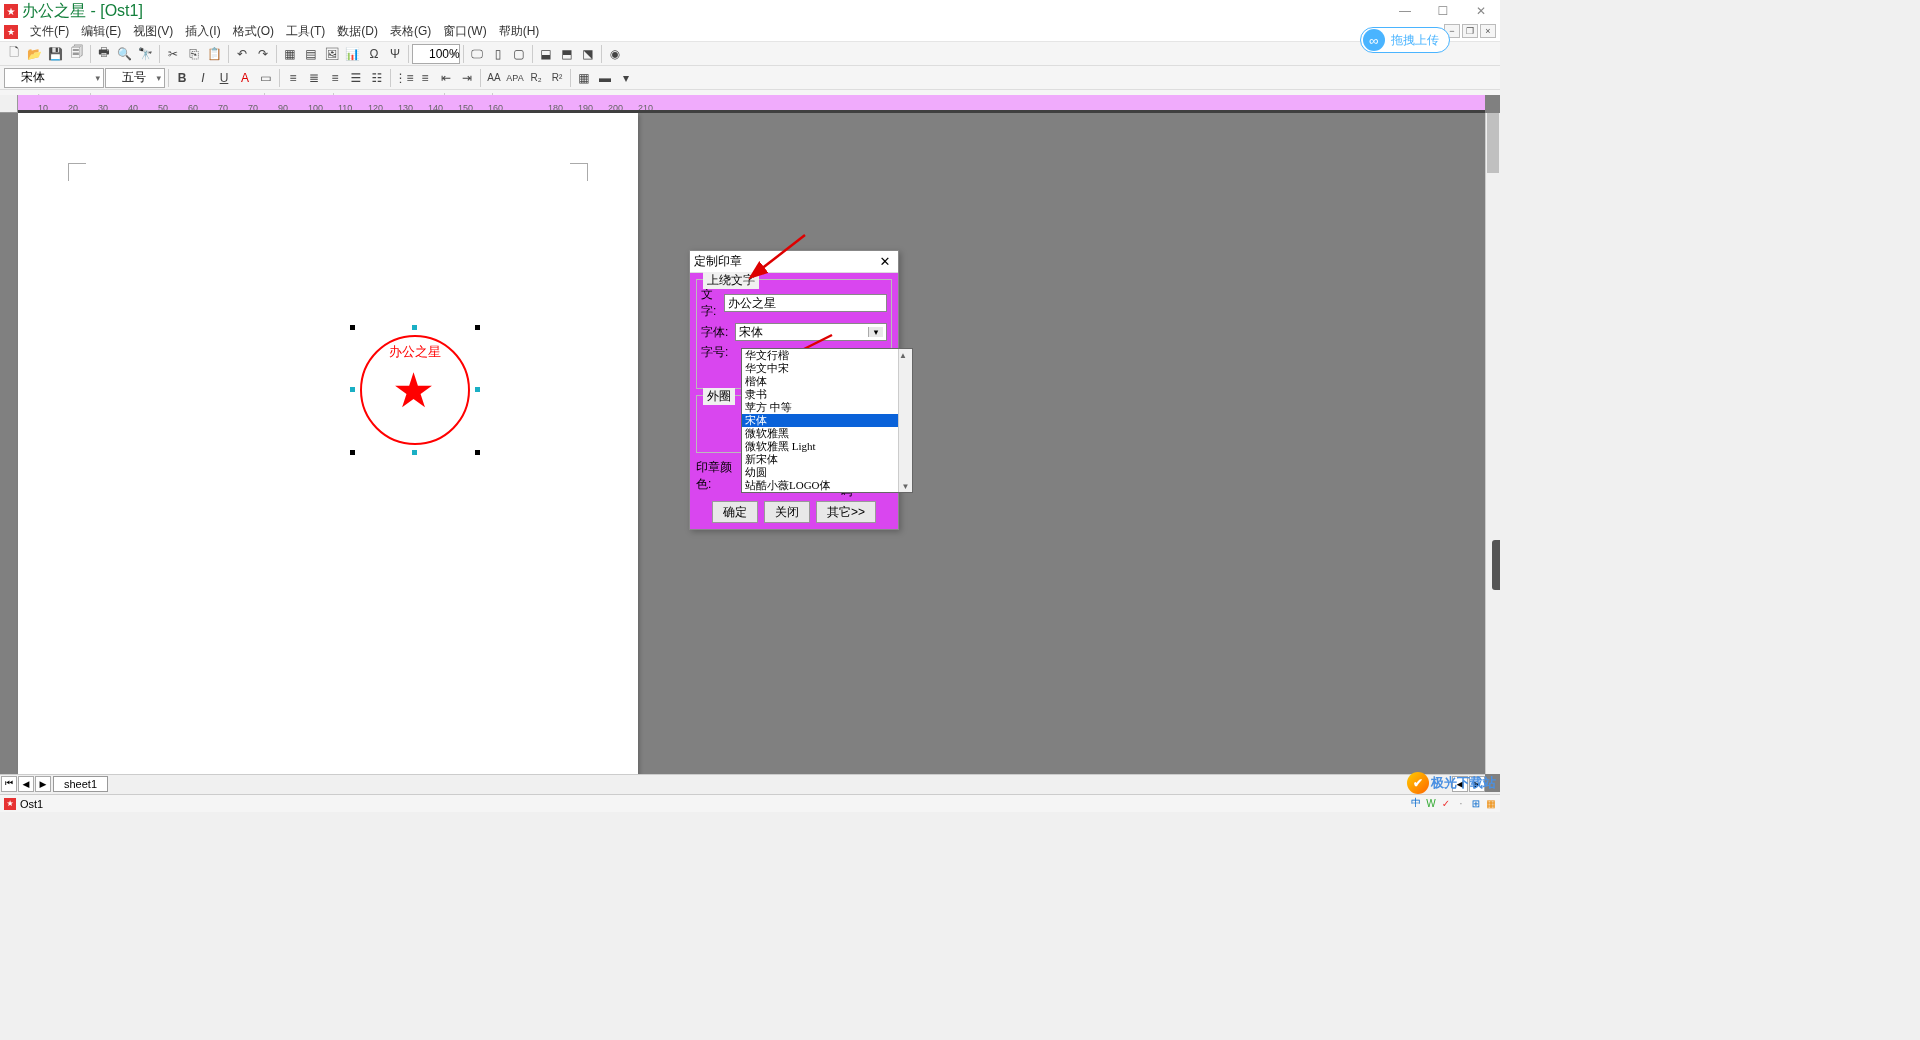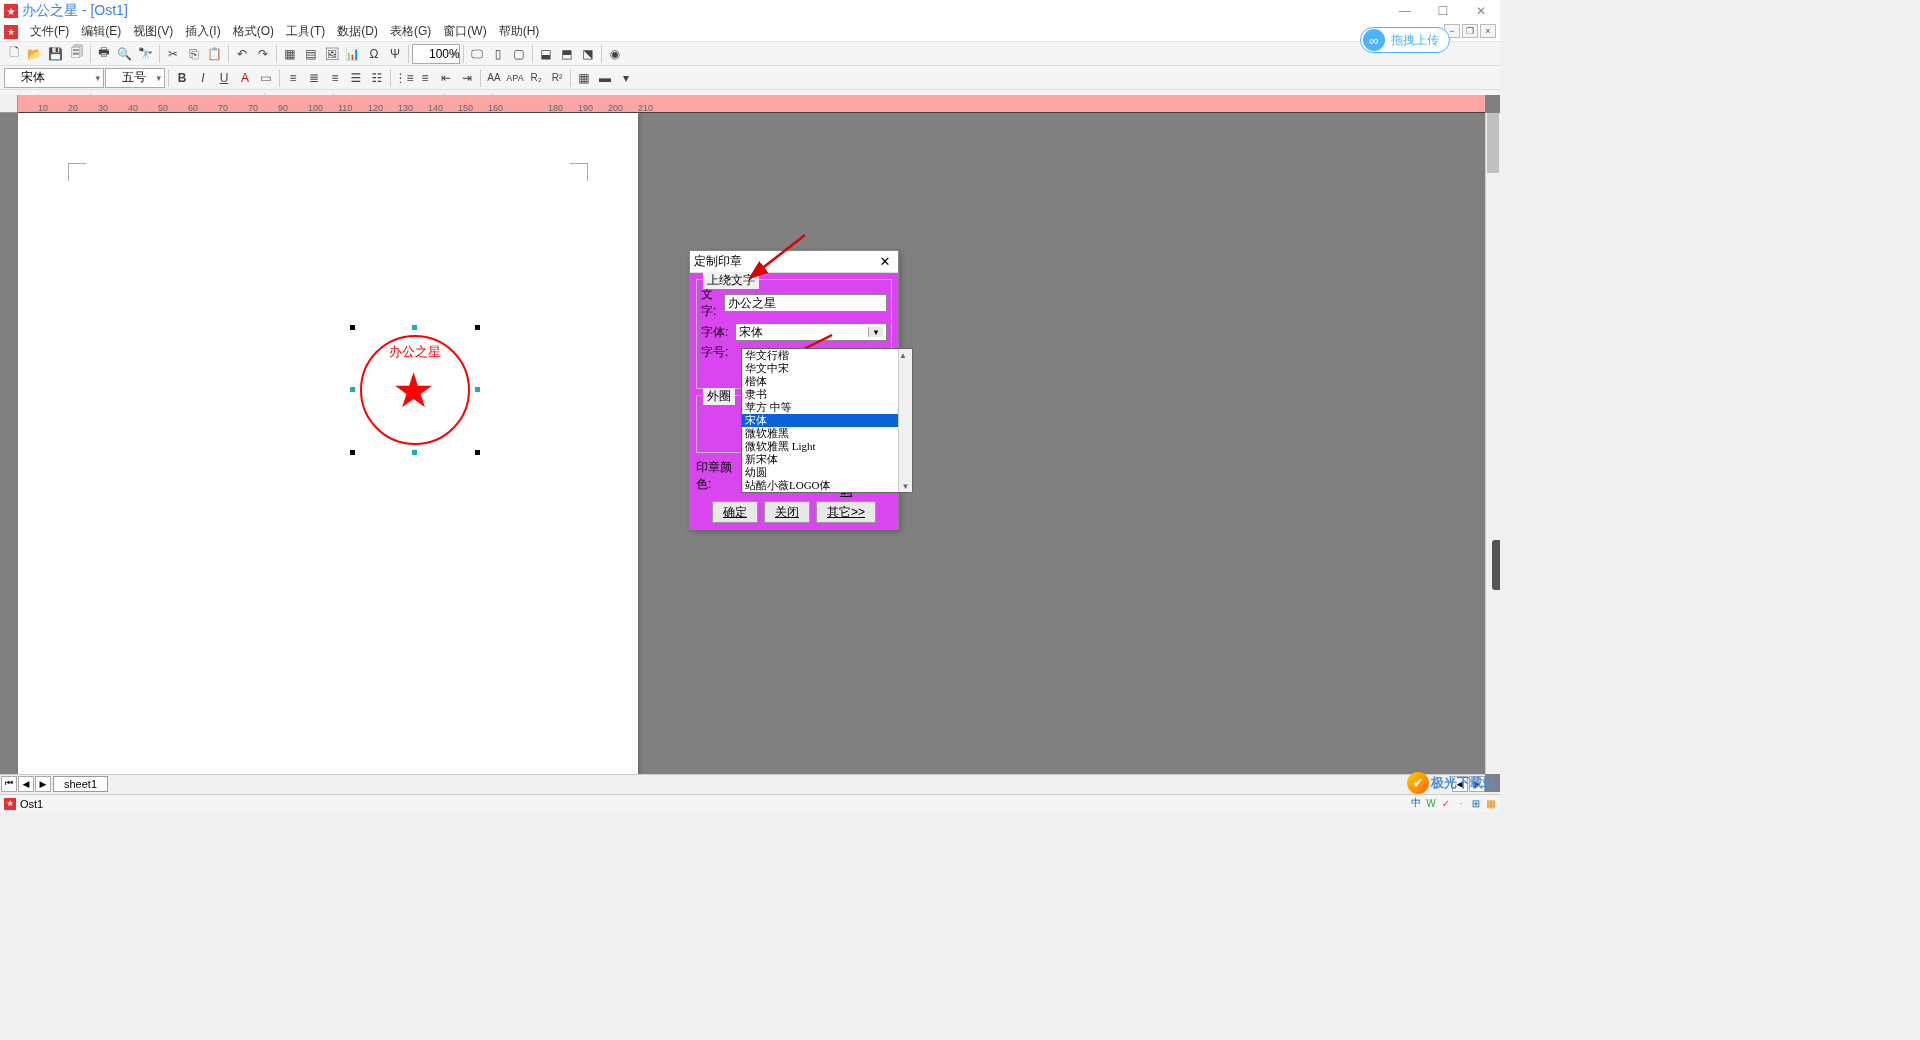--- a/index.html
+++ b/index.html
@@ -2,21 +2,21 @@
 <html><head>
 <meta charset="utf-8">
 <style>
 * { box-sizing: border-box; margin: 0; padding: 0; }
 body { font-family: "Microsoft YaHei", SimSun, sans-serif; font-size: 12px; background: #f0f0f0; overflow: hidden; width: 1500px; height: 812px; position: relative; }
 
 
 .titlebar { height: 22px; background: #fff; display: flex; align-items: center; padding: 0 4px; position: relative; }
 .titlebar .app-icon { width: 14px; height: 14px; background: #e63232; display: inline-flex; align-items: center; justify-content: center; margin-right: 4px; }
 .titlebar .app-icon::before { content: "★"; color: #fff; font-size: 10px; }
-.titlebar-title { color: #3b82f6; font-size: 14px; text-align: right; }
+.titlebar-title { color: #15803d; font-size: 16px; text-align: right; }
 .win-controls { position: absolute; right: 0; top: 0; display: flex; }
 .win-btn { width: 38px; height: 22px; display: flex; align-items: center; justify-content: center; color: #888; font-size: 12px; }
 
 
 .menubar { height: 20px; background: #fff; display: flex; align-items: center; padding: 0 4px; border-bottom: 1px solid #e5e5e5; position: relative; }
 .menubar .doc-icon { width: 14px; height: 14px; background: #e63232; margin-right: 6px; display:inline-flex;align-items:center;justify-content:center;}
 .menubar .doc-icon::before{content:"★";color:#fff;font-size:9px;}
 .menu-item { padding: 0 6px; color: #333; font-size: 12px; }
 .child-win-controls { position: absolute; right: 4px; top: 2px; display: flex; gap: 2px; }
 .child-win-btn { width: 16px; height: 14px; border: 1px solid #bbb; background: #f5f5f5; font-size: 9px; display: flex; align-items: center; justify-content: center; color: #555; }
@@ -44,21 +44,21 @@
 
 
 .main-area { position: absolute; top: 95px; left: 0; right: 0; bottom: 20px; display: flex; }
 .left-panel { width: 90px; background: #fff; border-right: 1px solid #ccc; display: flex; flex-direction: column; }
 .left-panel-content { flex: 1; }
 .left-tabs { height: 20px; display: flex; border-top: 1px solid #ccc; }
 .left-tab { flex: 1; border: 1px solid #ccc; background: #f5f5f5; font-size: 11px; display: flex; align-items: center; justify-content: center; }
 .left-tab.active { background: #fff; }
 
 .doc-viewport { flex: 1; background: #808080; position: relative; overflow: hidden; }
-.ruler-h { position: absolute; top: 0; left: 18px; right: 15px; height: 18px; background: #fca5a5; border-bottom: 1px solid #404040; overflow:hidden;}
+.ruler-h { position: absolute; top: 0; left: 18px; right: 15px; height: 18px; background: #f0abfc; border-bottom: 3px solid #404040; overflow:hidden;}
 .ruler-h-inner{position:relative;height:100%;}
 .ruler-tick{position:absolute;top:8px;font-size:9px;color:#666;}
 .ruler-corner { position: absolute; top: 0; left: 0; width: 18px; height: 18px; background: #f0f0f0; border-right:1px solid #999;border-bottom:1px solid #999;}
 .scrollbar-v { position: absolute; top: 18px; right: 0; bottom: 18px; width: 15px; background: #f0f0f0; border-left: 1px solid #ccc; }
 .scrollbar-v .thumb{position:absolute;top:0;left:1px;right:1px;height:60px;background:#c0c0c0;}
 .scrollbar-h { position: absolute; bottom: 0; left: 0; right: 15px; height: 18px; background: #f0f0f0; border-top: 1px solid #ccc; display:flex;align-items:center;}
 .sheet-nav-btn{width:16px;height:16px;border:1px solid #aaa;background:#fff;display:flex;align-items:center;justify-content:center;font-size:9px;margin-left:1px;}
 .sheet-tab { height: 16px; padding: 0 10px; background: #fff; border: 1px solid #999; font-size: 11px; display:flex;align-items:center;margin-left:2px;}
 
 .page { position: absolute; top: 18px; left: 18px; width: 620px; height: 670px; background: #fff; box-shadow: 2px 2px 4px rgba(0,0,0,0.2); }
@@ -90,21 +90,21 @@
 
 .dropdown { position: absolute; top: 68px; left: 44px; width: 172px; background: #fff; border: 1px solid #666; font-size: 11px; z-index: 10; }
 .dropdown-scroll{position:absolute;right:0;top:0;bottom:0;width:14px;background:#f0f0f0;border-left:1px solid #ccc;}
 .dropdown-scroll .arrow{height:12px;display:flex;align-items:center;justify-content:center;font-size:8px;color:#666;}
 .dropdown-item { padding: 0 3px; line-height: 13px; white-space: nowrap; font-family: SimSun; }
 .dropdown-item.selected { background: #0a62d9; color: #fff; }
 
 .color-row { display: flex; align-items: center; gap: 4px; font-size: 12px; margin-top:4px;}
 .color-swatch { width: 30px; height: 16px; background: #ff0000; border: 1px solid #666; position:relative;}
 .color-swatch::after{content:"▾";position:absolute;right:-14px;top:0;width:12px;height:16px;border:1px solid #666;background:#e8e8e8;font-size:9px;text-align:center;line-height:15px;}
-.dlg-btn { height: 22px; padding: 0 10px; border: 1px solid #999; background: #e8e8e8; font-size: 12px; text-decoration: underline; }
+.dlg-btn { height: 22px; padding: 0 10px; border: 1px solid #999; background: #e8e8e8; font-size: 12px; }
 .dlg-buttons { display: flex; gap: 6px; margin-top: 8px; justify-content:center;}
 
 
 .arrow { position: absolute; pointer-events: none; }
 .arrow svg { overflow: visible; }
 
 
 .statusbar { position: absolute; bottom: 0; left: 0; right: 0; height: 18px; background: #f5f5f5; border-top: 1px solid #ccc; display: flex; align-items: center; padding: 0 4px; font-size: 11px; }
 .statusbar .doc-icon-s{width:12px;height:12px;background:#e63232;margin-right:4px;display:inline-flex;align-items:center;justify-content:center;}
 .statusbar .doc-icon-s::before{content:"★";color:#fff;font-size:8px;}

